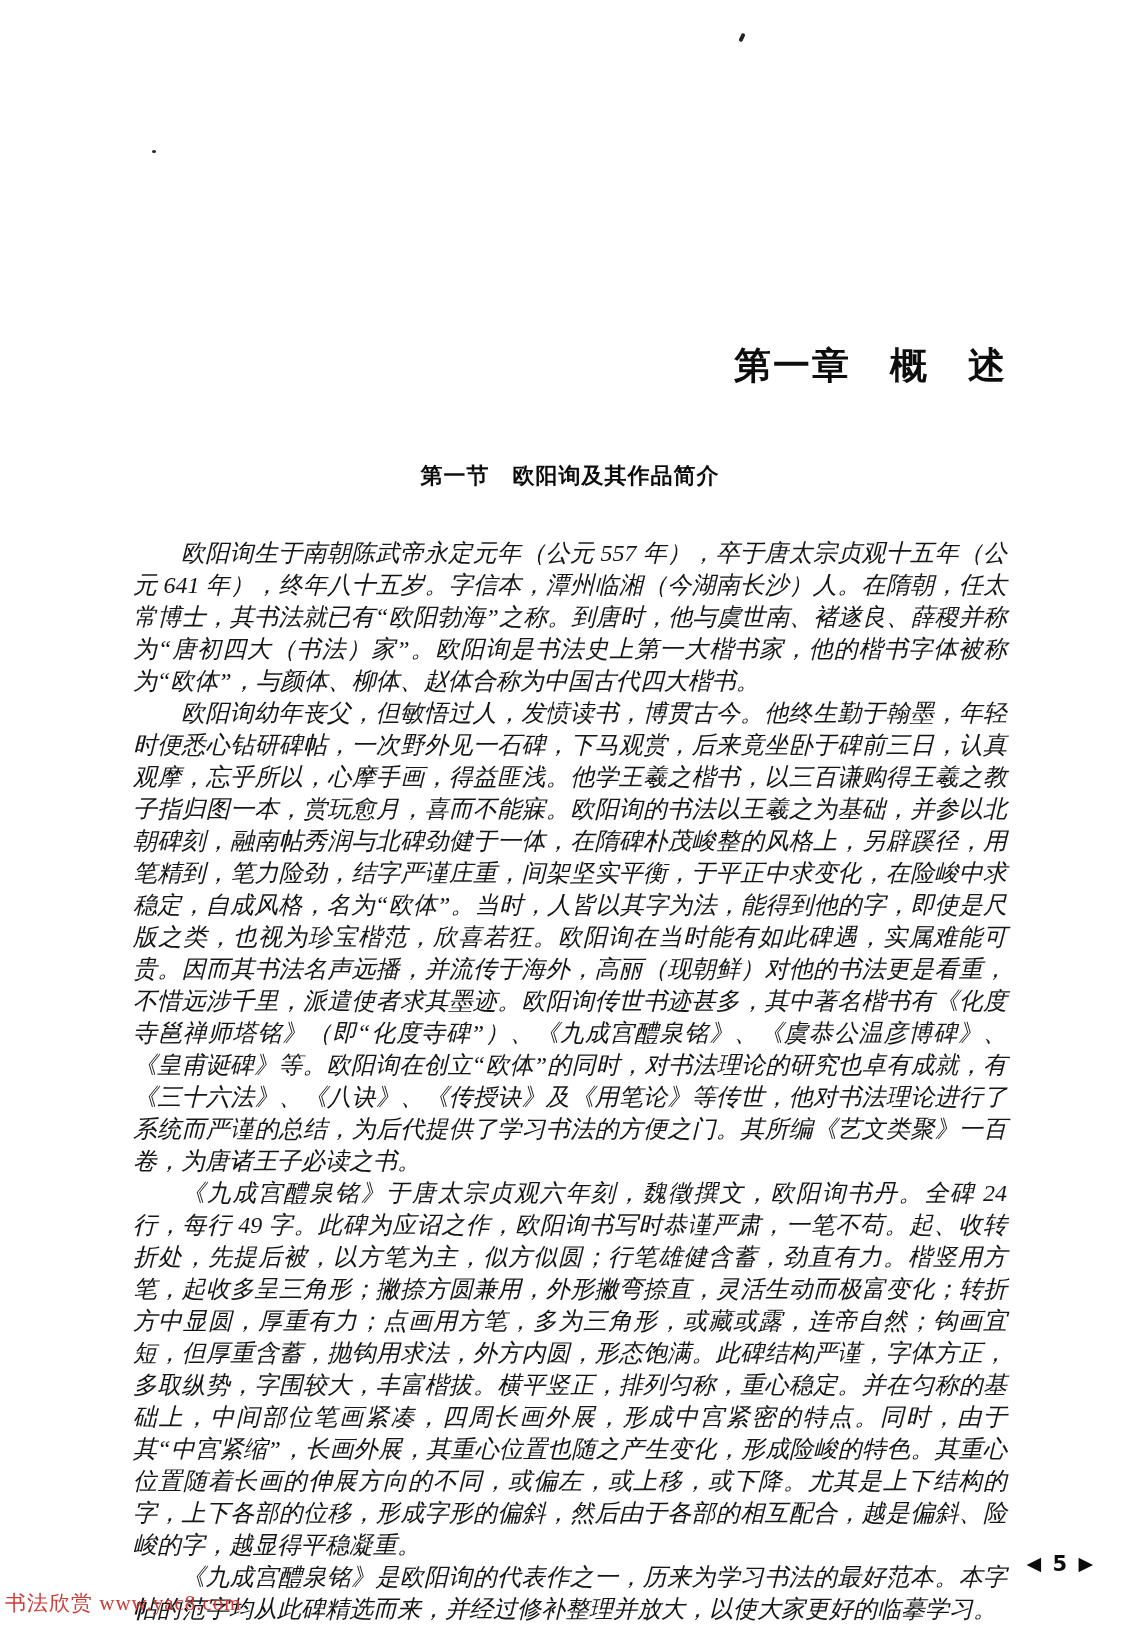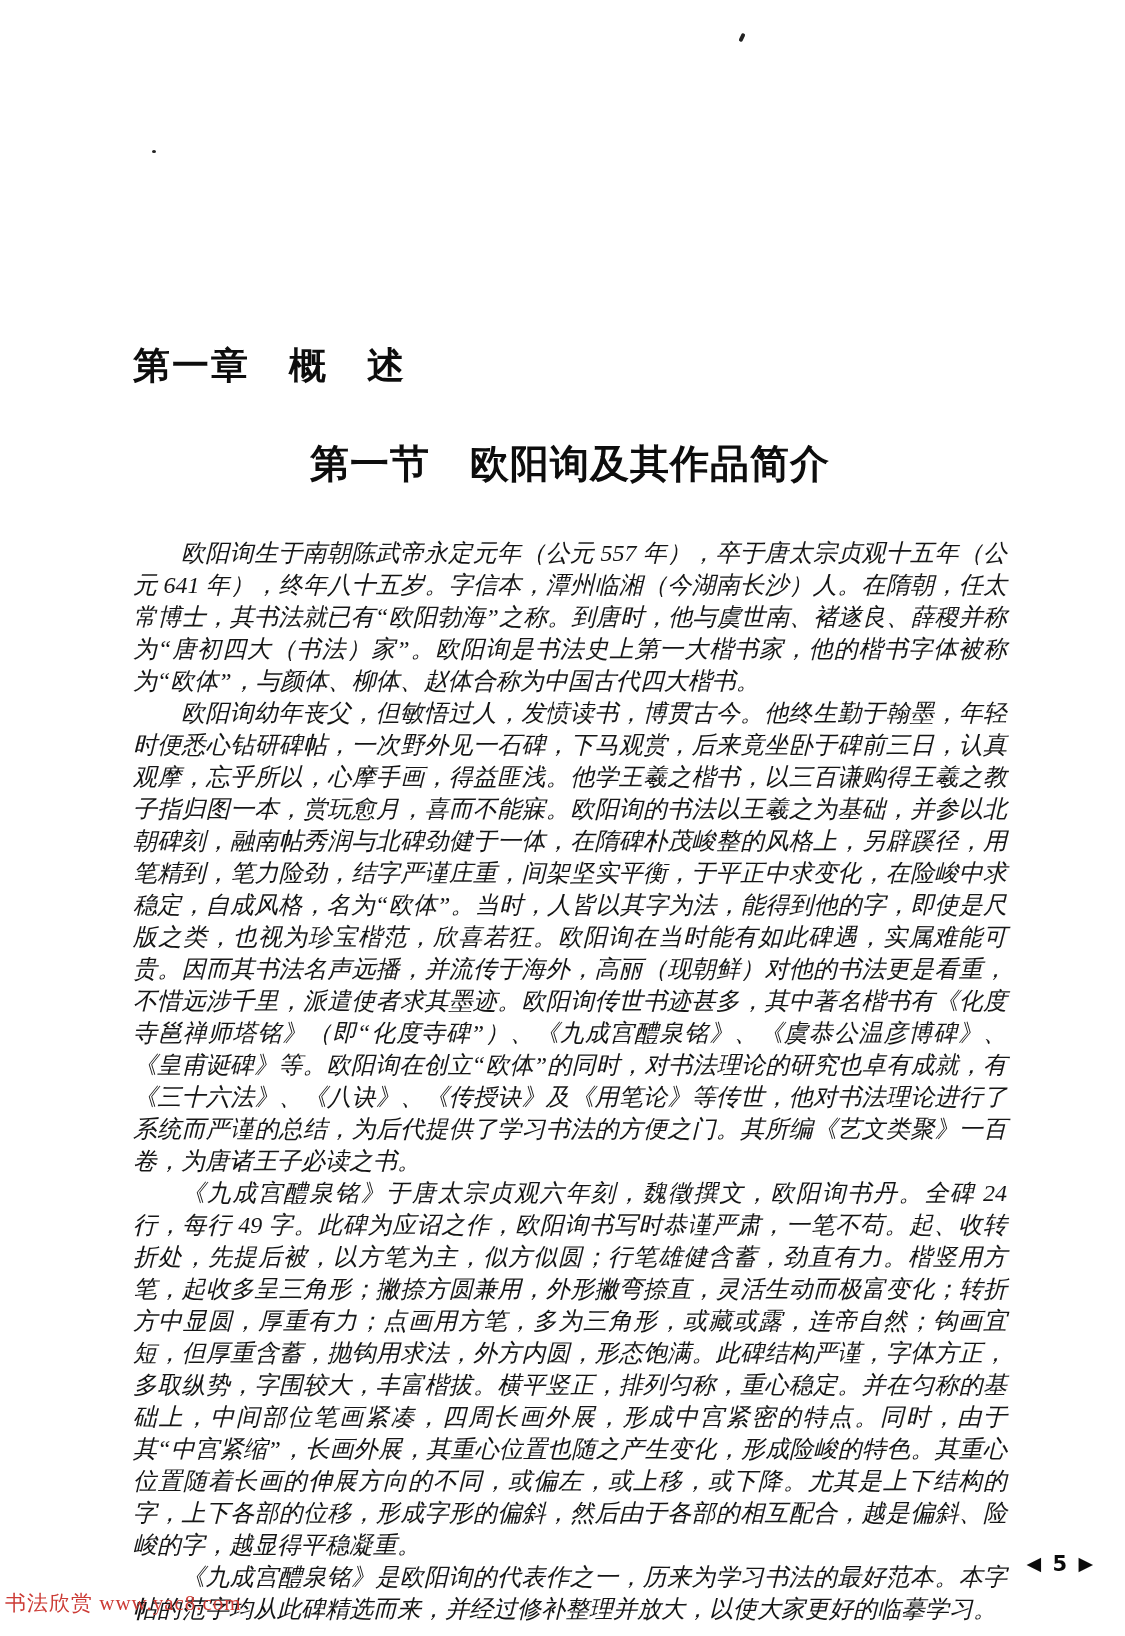--- a/index.html
+++ b/index.html
@@ -17,34 +17,34 @@
     font-family: "Liberation Serif", "DejaVu Serif", serif;
     color: #141414;
   }
   .text-column {
     position: absolute;
     left: 133px;
     top: 341px;
     width: 874px;
   }
   .chapter-title {
-    margin: 0 0 46px 0;
-    text-align: left;
+    margin: 0 0 70px 0;
+    text-align: right;
     font-family: "Liberation Sans", "DejaVu Sans", sans-serif;
     font-weight: 700;
     font-size: 37px;
     letter-spacing: 2px;
     color: #0d0d0d;
   }
   .section-title {
     margin: 0 0 46px 0;
     text-align: center;
     font-family: "Liberation Sans", "DejaVu Sans", sans-serif;
     font-weight: 700;
-    font-size: 39px;
+    font-size: 22px;
     letter-spacing: 1px;
     color: #0d0d0d;
   }
   .body-text p {
     margin: 0;
     font-size: 24px;
     line-height: 32px;
     text-align: justify;
     text-justify: inter-ideograph;
     text-indent: 2em;

